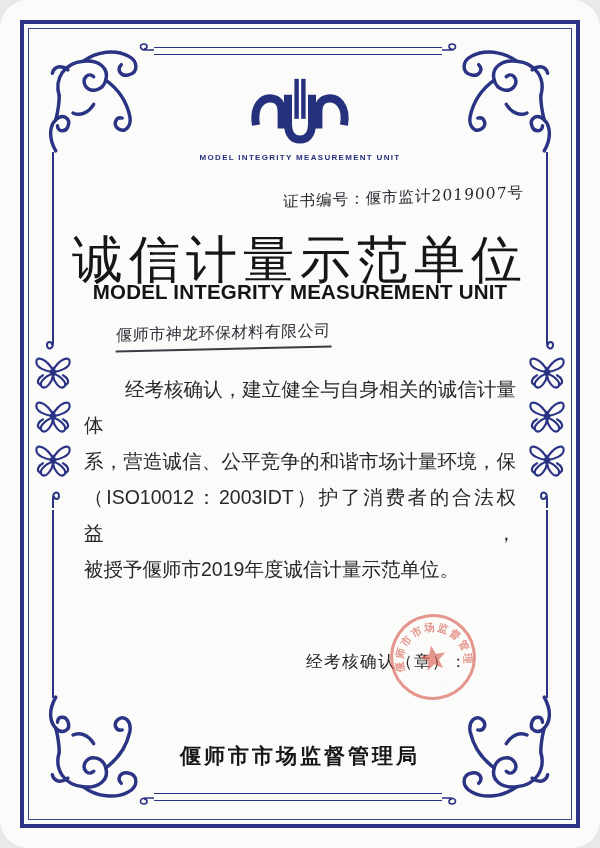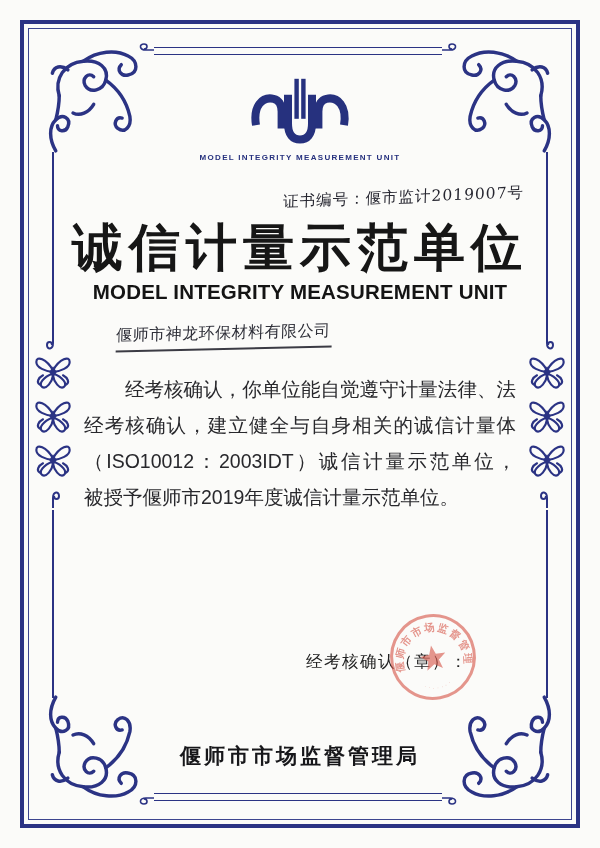--- a/index.html
+++ b/index.html
@@ -1,19 +1,20 @@
 <!DOCTYPE html>
 <html><head>
 <meta charset="utf-8">
 <style>
   html,body{margin:0;padding:0;background:#e9e9e7;}
   .page{
     position:relative;width:600px;height:848px;margin:0 auto;
     background:#fbfbf9;overflow:hidden;
     font-family:"Liberation Sans",sans-serif;
+    border-radius:28px;
   }
   
   .border-thick{position:absolute;inset:20px;border:4px solid #2b3384;pointer-events:none;}
   .border-thin{position:absolute;inset:28px;border:1.5px solid #3c458f;pointer-events:none;}
   
   .orna-hline{position:absolute;left:154px;right:158px;height:6px;
     border-top:1.5px solid #2b3384;border-bottom:1.5px solid #2b3384;}
   .orna-hline.top{top:47px;}
   .orna-hline.bottom{bottom:47px;}
   .side-line{position:absolute;width:2px;background:#2b3384;}
@@ -26,22 +27,22 @@
   .curl{position:absolute;width:14px;height:20px;color:#2b3384;}
   .hcurl{position:absolute;width:18px;height:14px;color:#2b3384;}
   
   .logo-block{position:absolute;top:74px;left:0;right:0;text-align:center;}
   .logo-caption{margin-top:3px;font-size:8px;font-weight:bold;letter-spacing:1.3px;color:#26317e;}
   
   .cert-number{position:absolute;top:187px;right:76px;font-size:15.5px;color:#262630;
     transform:rotate(-2.2deg) skewX(-4deg);letter-spacing:1px;
     font-family:"DejaVu Serif",cursive;}
   
-  .title{position:absolute;top:214px;left:0;right:0;margin:0;text-align:center;
-    font-family:"Liberation Serif",serif;font-size:51px;font-weight:700;
+  .title{position:absolute;top:214px;left:0;right:0;margin:12px;text-align:center;
+    font-family:"Liberation Serif",serif;font-size:51px;font-weight:400;
     letter-spacing:6px;color:#161616;}
   .subtitle{position:absolute;top:280px;left:0;right:0;text-align:center;
     font-size:20.5px;font-weight:bold;letter-spacing:0.2px;color:#141414;}
   
   .company{position:absolute;left:116px;top:323px;width:216px;padding-bottom:4px;
     border-bottom:2px solid #3b3b44;font-size:16px;color:#2e2f38;
     transform:rotate(-1.3deg) skewX(-3deg);letter-spacing:0.5px;
     font-family:"DejaVu Serif",cursive;}
   
   .paragraph{position:absolute;left:84px;right:84px;top:371px;
@@ -180,23 +181,23 @@
   <div class="cert-number">
     <span>证书编号：</span><span>偃市监计2019007号</span>
   </div>
 
   <h1 class="title">诚信计量示范单位</h1>
   <div class="subtitle">MODEL INTEGRITY MEASUREMENT UNIT</div>
 
   <div class="company">偃师市神龙环保材料有限公司</div>
 
   <div class="paragraph">
-      <div class="body-line">经考核确认，你单位能自觉遵守计量法律、法</div>
       <div class="body-line">经考核确认，建立健全与自身相关的诚信计量体</div>
-      <div class="body-line">（ISO10012：2003IDT）诚信计量示范单位，</div>
+      <div class="body-line">系，营造诚信、公平竞争的和谐市场计量环境，保</div>
+      <div class="body-line">（ISO10012：2003IDT）护了消费者的合法权益，</div>
       <div class="body-line">被授予偃师市2019年度诚信计量示范单位。</div>
     </div>
 
   <div class="issuer">经考核确认（章）：</div>
 
   <svg class="seal" viewBox="0 0 100 100">
     <defs>
       <path id="sealArcTop" d="M 17,63 A 34,34 0 1 1 83,63" fill="none"></path>
       <path id="sealArcBottom" d="M 32,79 A 26,26 0 0 0 68,79" fill="none"></path>
     </defs>

